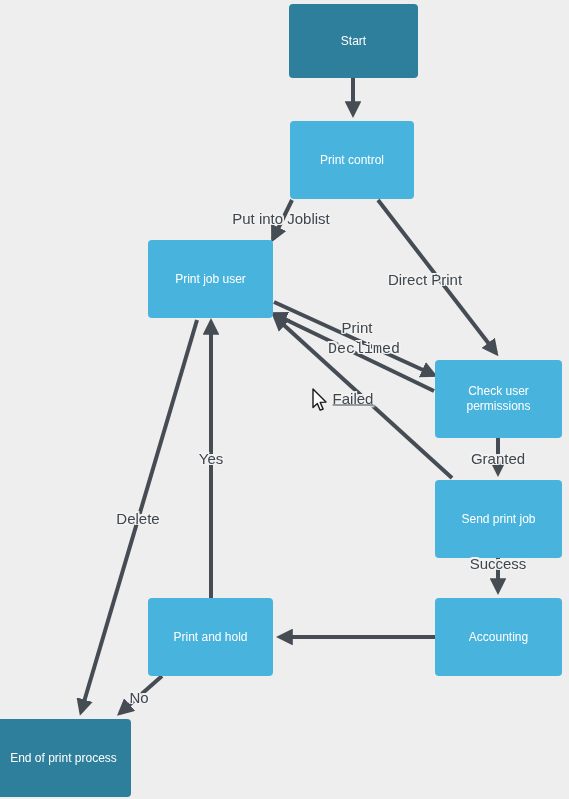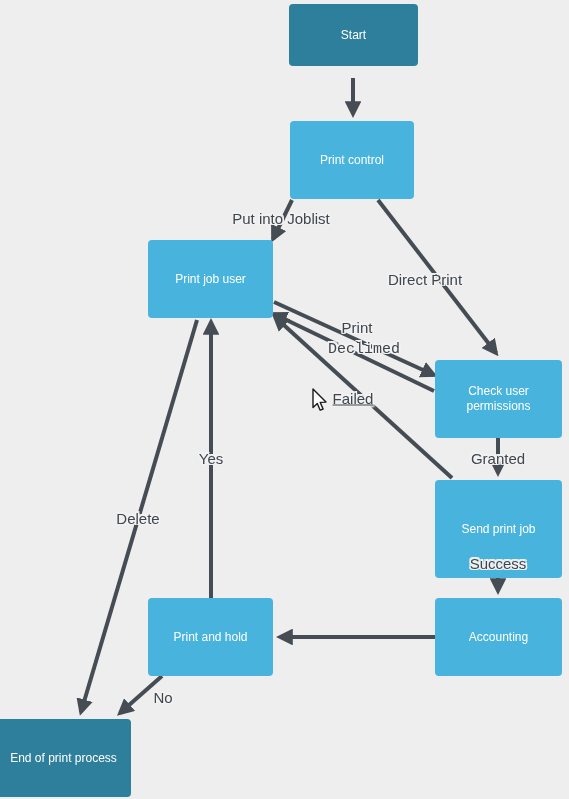--- a/index.html
+++ b/index.html
@@ -76,33 +76,33 @@
         <polyline points="498,437 498,473" fill="none" stroke="#454c54" stroke-width="4" stroke-linecap="butt" marker-end="url(#arrowhead)"></polyline>
         <polyline points="498,558 498,591" fill="none" stroke="#454c54" stroke-width="4" stroke-linecap="butt" marker-end="url(#arrowhead)"></polyline>
         <polyline points="435,637 280,637" fill="none" stroke="#454c54" stroke-width="4" stroke-linecap="butt" marker-end="url(#arrowhead)"></polyline>
         <polyline points="211,598 211,322" fill="none" stroke="#454c54" stroke-width="4" stroke-linecap="butt" marker-end="url(#arrowhead)"></polyline>
         <polyline points="197,320 81,712" fill="none" stroke="#454c54" stroke-width="4" stroke-linecap="butt" marker-end="url(#arrowhead)"></polyline>
         <polyline points="162,676 120,713" fill="none" stroke="#454c54" stroke-width="4" stroke-linecap="butt" marker-end="url(#arrowhead)"></polyline>
       </g>
   </svg>
 
   <div id="node-layer">
-      <div class="node terminal" style="left: 289px; top: 4px; width: 129px; height: 62px;">
+      <div class="node terminal" style="left: 289px; top: 4px; width: 129px; height: 74px;">
         <span>Start</span>
       </div>
       <div class="node process" style="left: 290px; top: 121px; width: 124px; height: 78px;">
         <span>Print control</span>
       </div>
       <div class="node process" style="left: 148px; top: 240px; width: 125px; height: 78px;">
         <span>Print job user</span>
       </div>
       <div class="node process" style="left: 435px; top: 360px; width: 127px; height: 78px;">
         <span>Check user permissions</span>
       </div>
-      <div class="node process" style="left: 435px; top: 480px; width: 127px; height: 98px; align-items: center;">
+      <div class="node process" style="left: 435px; top: 480px; width: 127px; height: 78px; align-items: center;">
         <span>Send print job</span>
       </div>
       <div class="node process" style="left: 435px; top: 598px; width: 127px; height: 78px;">
         <span>Accounting</span>
       </div>
       <div class="node process" style="left: 148px; top: 598px; width: 125px; height: 78px;">
         <span>Print and hold</span>
       </div>
       <div class="node terminal" style="left: -4px; top: 719px; width: 135px; height: 78px;">
         <span>End of print process</span>
@@ -111,20 +111,20 @@
   <div id="label-layer">
       <div class="edge-label" style="left: 281px; top: 218px;">Put into Joblist</div>
       <div class="edge-label" style="left: 425px; top: 279px;">Direct Print</div>
       <div class="edge-label" style="left: 357px; top: 327px;">Print</div>
       <div class="edge-label" style="left: 364px; top: 349px; font-family: Liberation Mono, monospace;">Declimed</div>
       <div class="edge-label" style="left: 353px; top: 398px; text-decoration: underline;">Failed</div>
       <div class="edge-label" style="left: 498px; top: 458px;">Granted</div>
       <div class="edge-label" style="left: 498px; top: 563px;">Success</div>
       <div class="edge-label" style="left: 211px; top: 458px;">Yes</div>
       <div class="edge-label" style="left: 138px; top: 518px;">Delete</div>
-      <div class="edge-label" style="left: 139px; top: 697px; margin-left: 24px;">No</div>
+      <div class="edge-label" style="left: 139px; top: 697px;">No</div>
     </div>
 
   <svg id="cursor" width="18" height="26" viewBox="0 0 18 26" xmlns="http://www.w3.org/2000/svg" style="left: 311px; top: 388px;">
     <path d="M2,1 L2,19.5 L6.3,15.4 L9.2,22.2 L12.1,21.0 L9.2,14.4 L15.0,14.1 Z" fill="#ffffff" stroke="#1a1a1a" stroke-width="1.4" stroke-linejoin="round"></path>
   </svg>
 
 </div>
 
 </body></html>

